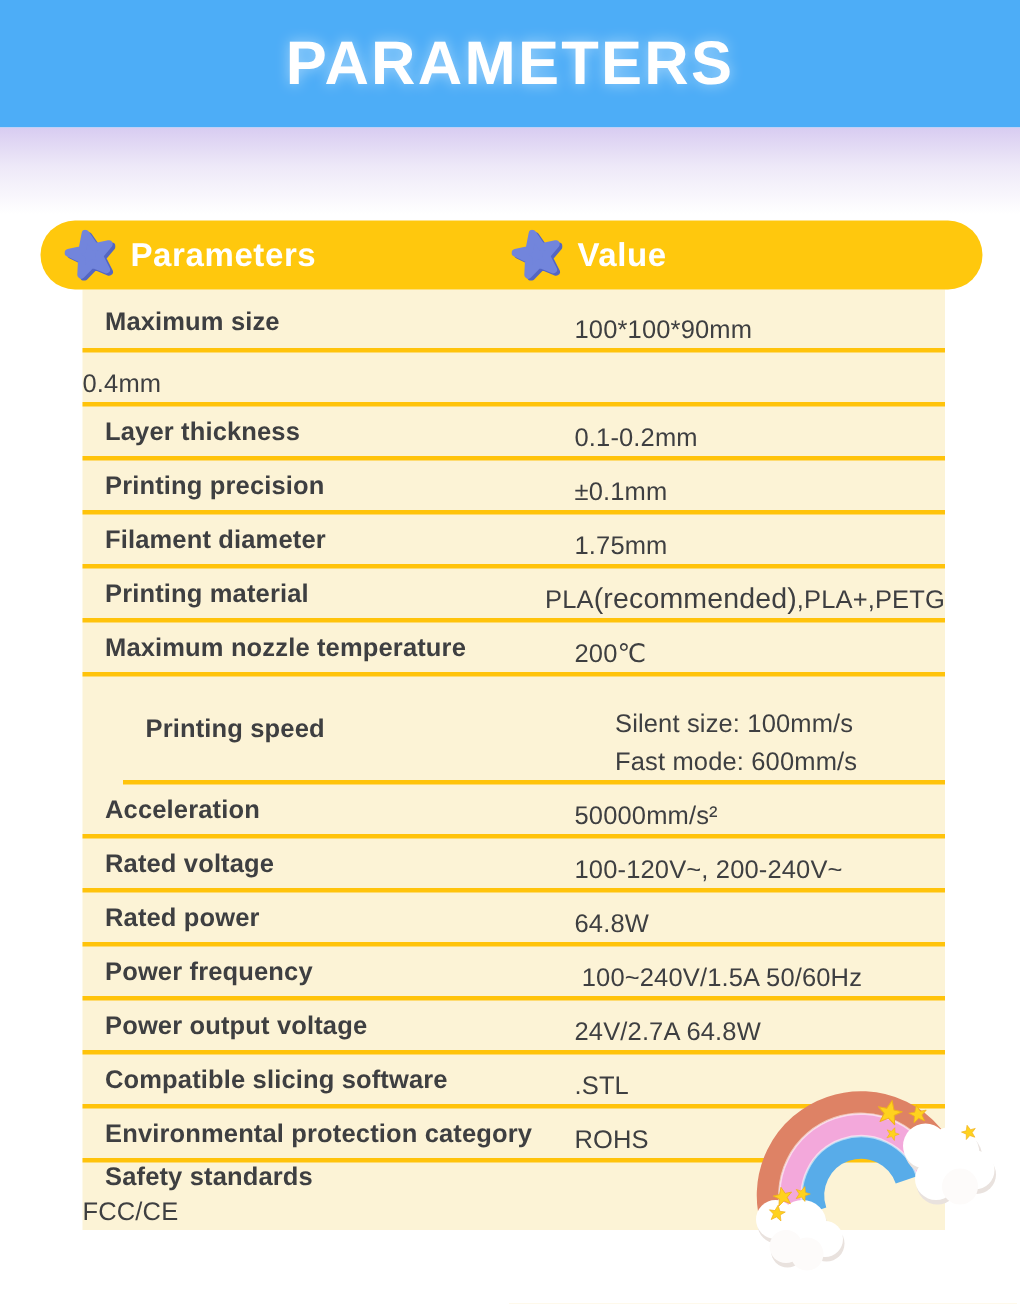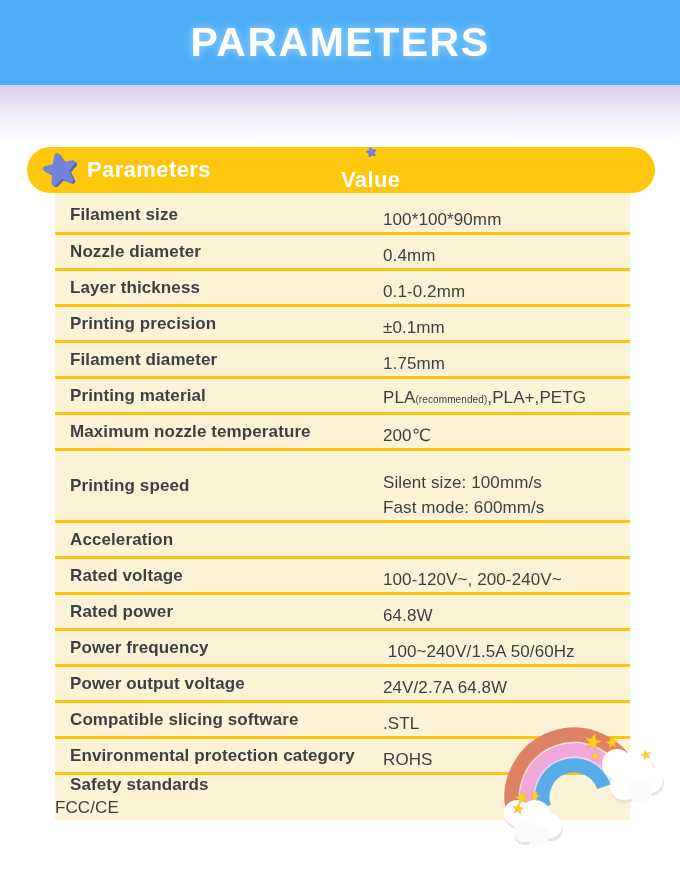--- a/index.html
+++ b/index.html
@@ -20,45 +20,45 @@
     height:58px;
     background:linear-gradient(180deg, #d8ccf1 0%, #eee9f8 45%, #ffffff 100%);
   }
   .tablewrap { position:absolute; left:27px; top:147px; width:628px; }
   .pill {
     position:relative; height:46px; border-radius:23px;
     background:var(--pill-yellow,#ffc80d); z-index:2;
   }
   .hgroup { position:absolute; top:0; height:46px; display:flex; align-items:center; gap:10px; }
   .hgroup.params { left:16px; }
-  .hgroup.value  { left:314px;flex-direction:column; }
+  .hgroup.value  { left:314px; }
   .hgroup .hlabel { color:#ffffff; font-size:22px; font-weight:bold; letter-spacing:.4px; }
   .hstar { width:34px; height:34px; display:block; }
   .tbody {
     position:relative; margin-left:28px; width:575px;
     background:var(--table-cream,#fcf3d6); z-index:1;
   }
   .row {
     display:flex; box-sizing:border-box; min-height:36px;
     border-bottom:3px solid var(--divider-yellow,#ffc30b);
   }
   .row.first { min-height:42px; padding-top:4px; }
-  .row.tall  { min-height:72px; }
+  .row.tall  { min-height:72px;margin-left:27px; }
   .row.last  { min-height:41px; border-bottom:none;flex-direction:column; }
   .cell { display:flex; font-size:17px; }
   .cell.param {
     width:328px; box-sizing:border-box; padding-left:15px;
     align-items:center; font-weight:bold; letter-spacing:.1px;
   }
   .cell.value {
     flex:1; flex-direction:column; justify-content:flex-end;
     font-weight:500; white-space:pre; letter-spacing:.1px;
   }
   .vline { line-height:25px; }
-  .vline .small { font-size:10px; }
+  .vline .small { font-size:19px; }
   .rainbow { position:absolute; left:493px; top:700px; width:190px; height:162px; z-index:3; }
 </style>
 </head>
 <body>
 
 <div class="page">
 
   <header class="banner">
     <h1>PARAMETERS</h1>
   </header>
@@ -82,25 +82,24 @@
             <path d="M0,-10 L2.94,-3.09 L9.51,-3.09 L4.05,1.18 L5.88,8.09 L0,4.1 L-5.88,8.09 L-4.05,1.18 L-9.51,-3.09 L-2.94,-3.09 Z" transform="translate(1.1,1.3)" fill="#5466c2" stroke="#5466c2" stroke-width="3.6" stroke-linejoin="round"></path>
             <path d="M0,-10 L2.94,-3.09 L9.51,-3.09 L4.05,1.18 L5.88,8.09 L0,4.1 L-5.88,8.09 L-4.05,1.18 L-9.51,-3.09 L-2.94,-3.09 Z" fill="#7285dc" stroke="#7285dc" stroke-width="3.6" stroke-linejoin="round"></path>
           </g>
         </svg>
         <span class="hlabel">Value</span>
       </div>
     </div>
 
     <div class="tbody">
         <div class="row first">
-          <div class="cell param">Filament size</div>
+          <div class="cell param">Maximum size</div>
           <div class="cell value"><div class="vline"><span>100*100*90mm</span></div></div>
         </div>
         <div class="row">
-          <div class="cell param">Nozzle diameter</div>
           <div class="cell value"><div class="vline"><span>0.4mm</span></div></div>
         </div>
         <div class="row">
           <div class="cell param">Layer thickness</div>
           <div class="cell value"><div class="vline"><span>0.1-0.2mm</span></div></div>
         </div>
         <div class="row">
           <div class="cell param">Printing precision</div>
           <div class="cell value"><div class="vline"><span>±0.1mm</span></div></div>
         </div>
@@ -115,20 +114,21 @@
         <div class="row">
           <div class="cell param">Maximum nozzle temperature</div>
           <div class="cell value"><div class="vline"><span>200℃</span></div></div>
         </div>
         <div class="row tall">
           <div class="cell param">Printing speed</div>
           <div class="cell value"><div class="vline"><span>Silent size: 100mm/s</span></div><div class="vline"><span>Fast mode: 600mm/s</span></div></div>
         </div>
         <div class="row">
           <div class="cell param">Acceleration</div>
+          <div class="cell value"><div class="vline"><span>50000mm/s²</span></div></div>
         </div>
         <div class="row">
           <div class="cell param">Rated voltage</div>
           <div class="cell value"><div class="vline"><span>100-120V~, 200-240V~</span></div></div>
         </div>
         <div class="row">
           <div class="cell param">Rated power</div>
           <div class="cell value"><div class="vline"><span>64.8W</span></div></div>
         </div>
         <div class="row">

